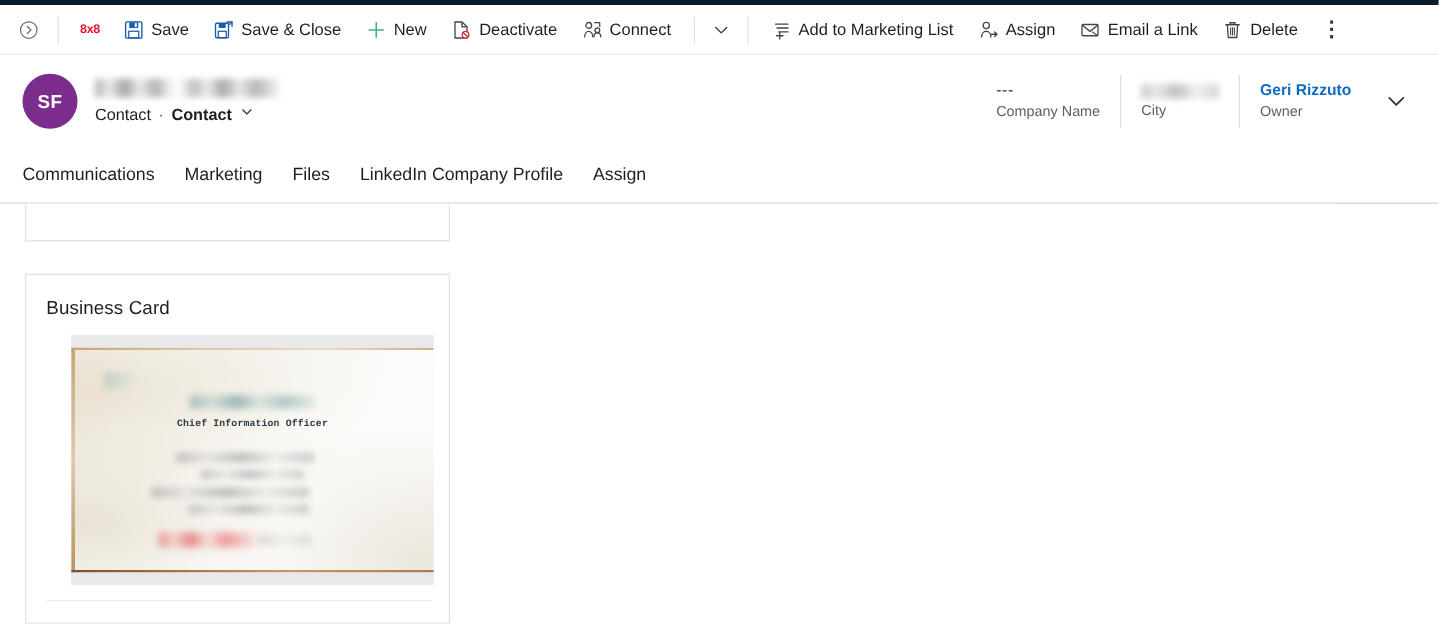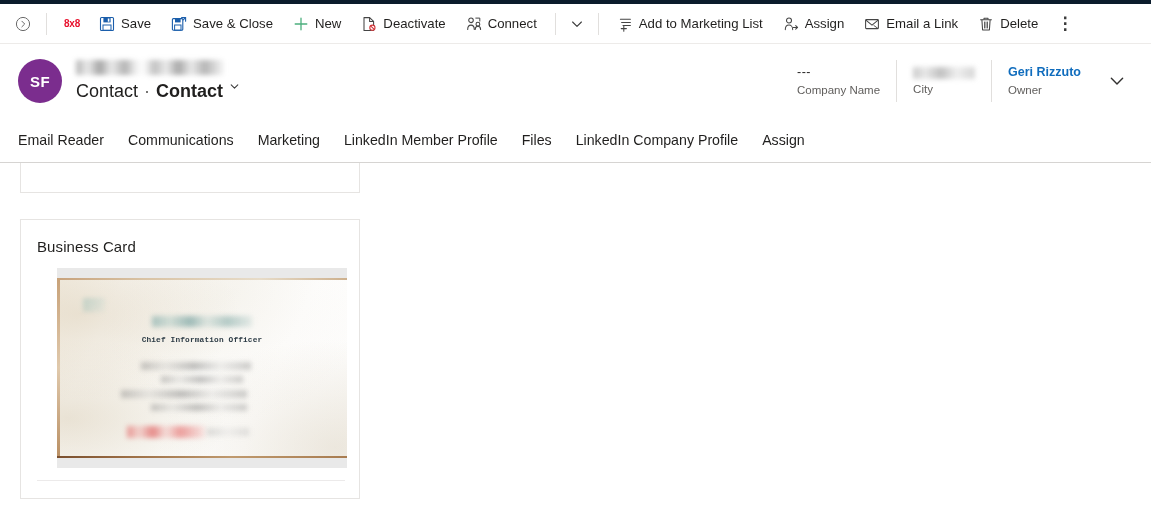--- a/index.html
+++ b/index.html
@@ -80,21 +80,21 @@
       rgba(120,120,120,.55) 0%, rgba(175,175,175,.25) 8%,
       rgba(105,105,105,.6) 16%, rgba(190,190,190,.3) 24%,
       rgba(115,115,115,.55) 33%, rgba(200,200,200,.2) 41%,
       rgba(235,235,235,.1) 46%,
       rgba(130,130,130,.5) 53%, rgba(190,190,190,.3) 61%,
       rgba(110,110,110,.6) 69%, rgba(185,185,185,.3) 78%,
       rgba(120,120,120,.55) 87%, rgba(215,215,215,.2) 100%);
     filter: blur(2.4px);
     margin-bottom:3px;
   }
-  .rh-sub { display:flex; align-items:flex-start; font-size:18px; color:#201f1e; gap:0; }
+  .rh-sub { display:flex; align-items:flex-start; font-size:13px; color:#201f1e; gap:0; }
   .rh-sub .ent { cursor:default; }
   .rh-dot { margin:0 6px 0 6px; color:#605e5c; }
   .rh-sub .ent2 { cursor:pointer; font-weight:600; }
   .rh-chev { margin-left:6px; color:#3a3a3a; display:flex; align-items:center; }
 
   .rh-right { margin-left:auto; display:flex; align-items:stretch; height:42px; }
   .rh-field {
     display:flex; flex-direction:column; justify-content:center; gap:4px;
     padding:0 16px; min-width:70px;
   }
@@ -379,24 +379,22 @@
       </div>
       <div class="rh-morechev">
         <svg width="18" height="18" viewBox="0 0 16 16">
           <path d="M3 5.6 L8 10.6 L13 5.6" fill="none" stroke="#323130" stroke-width="1.25" stroke-linecap="round" stroke-linejoin="round"></path>
         </svg>
       </div>
     </div>
   </div>
 
   <div class="tabbar">
-    <div class="tab">Email Reader</div>
     <div class="tab">Communications</div>
     <div class="tab">Marketing</div>
-    <div class="tab">LinkedIn Member Profile</div>
     <div class="tab">Files</div>
     <div class="tab">LinkedIn Company Profile</div>
     <div class="tab">Assign</div>
   </div>
 
   <div class="content">
     <div class="content-inner">
 
       <div class="card card-clipped"></div>
 

